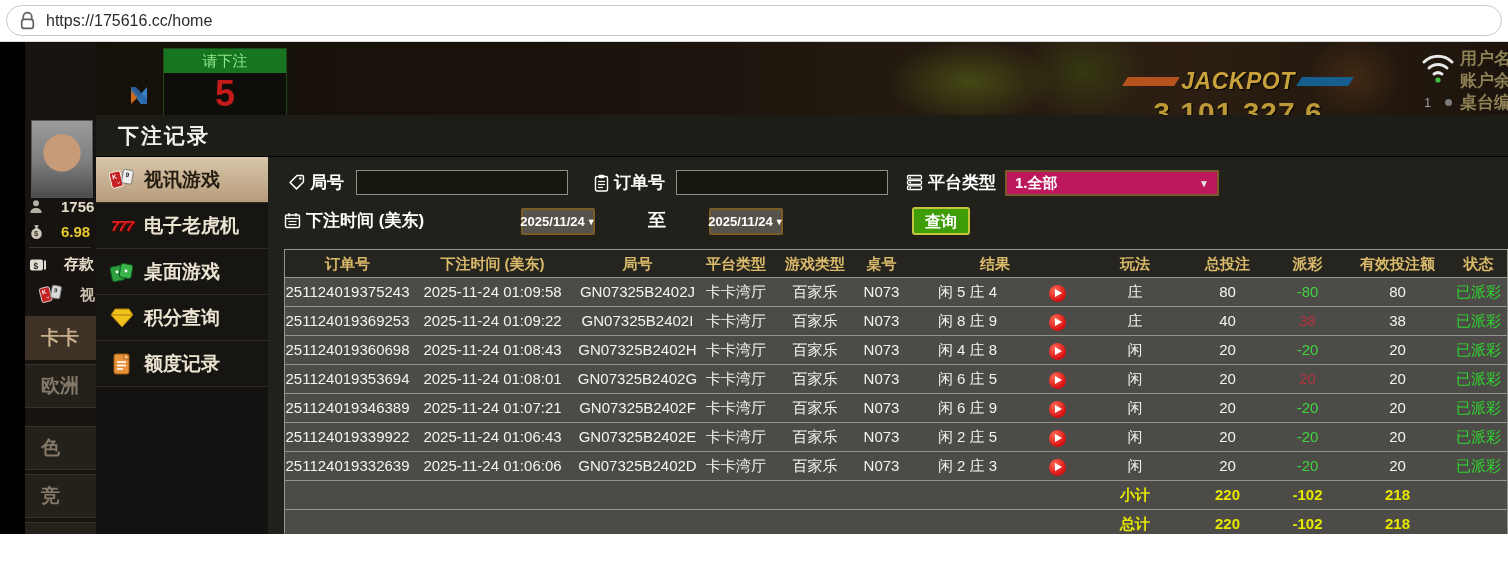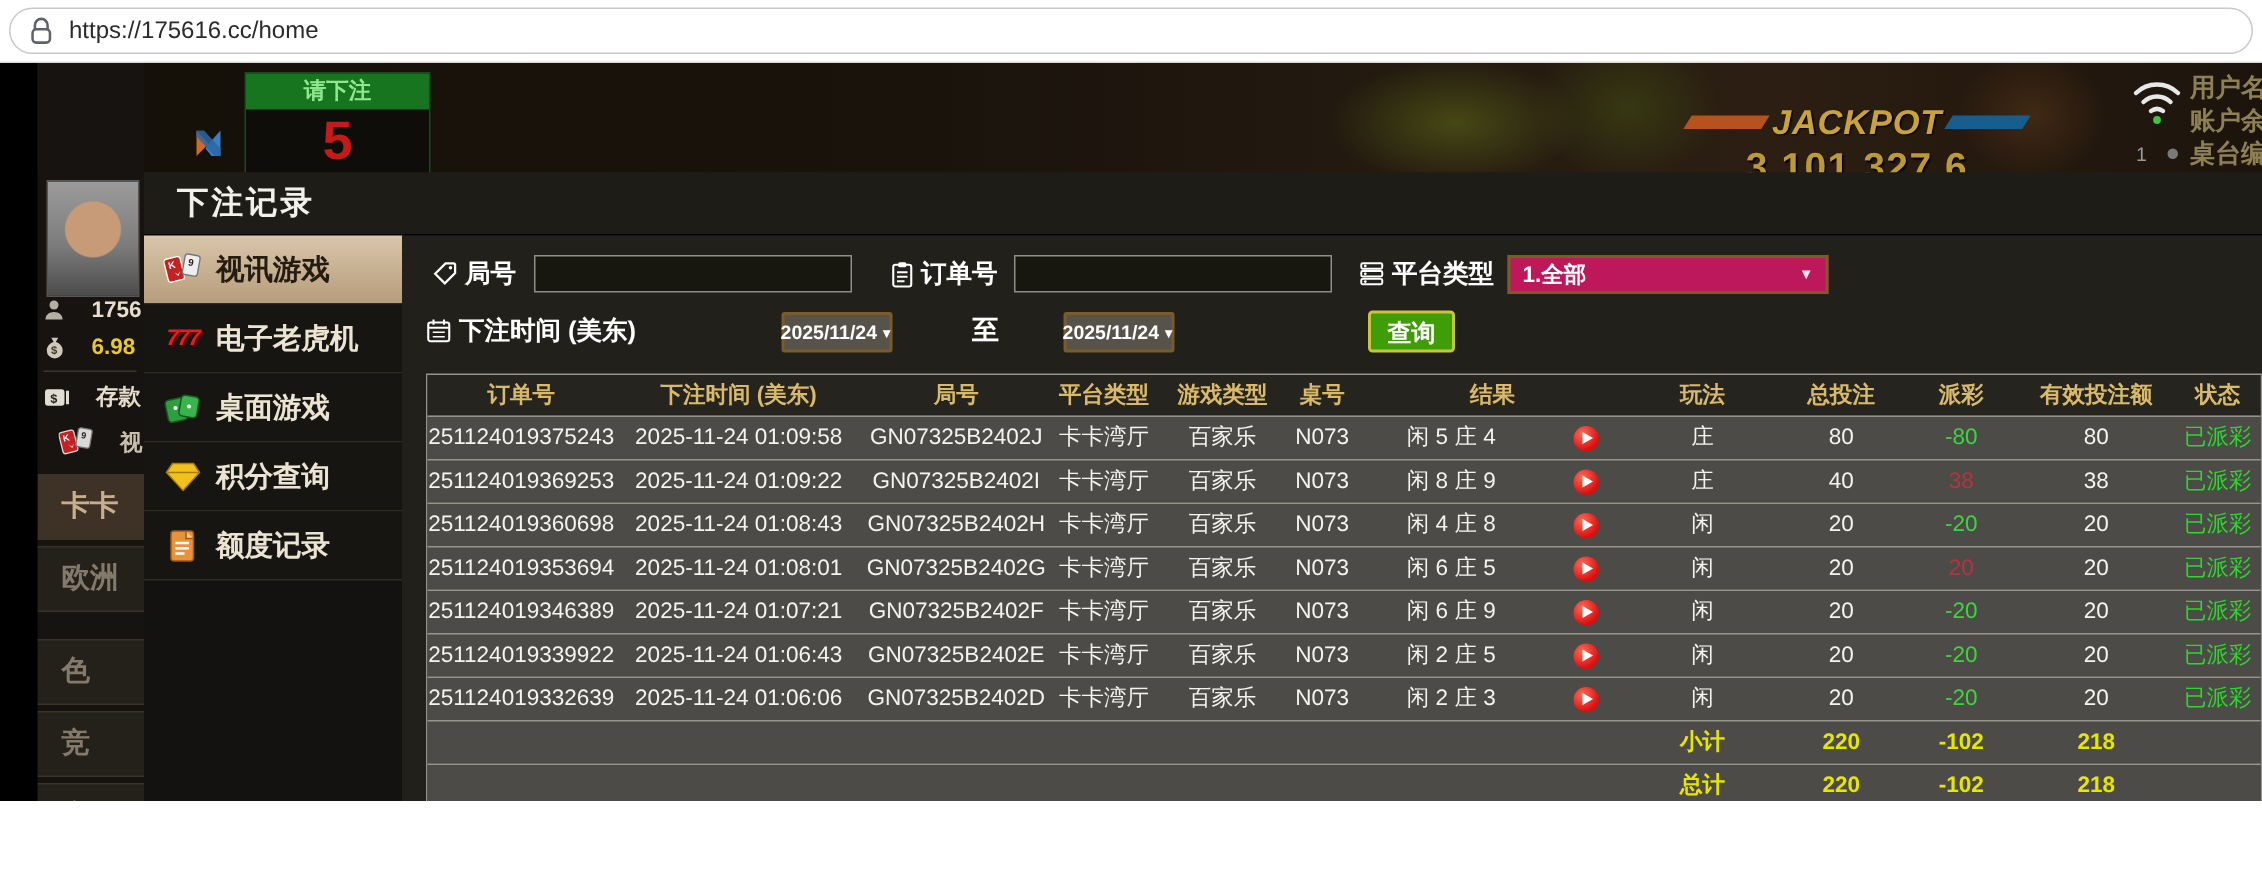--- a/index.html
+++ b/index.html
@@ -22,31 +22,31 @@
       radial-gradient(ellipse 120px 60px at 945px 40px, rgba(96,110,24,.55), rgba(0,0,0,0) 70%),
       radial-gradient(ellipse 90px 70px at 1060px 30px, rgba(70,90,18,.45), rgba(0,0,0,0) 70%),
       radial-gradient(ellipse 70px 60px at 1330px 35px, rgba(120,70,30,.35), rgba(0,0,0,0) 70%),
       linear-gradient(90deg,#141008 0%,#1a130c 40%,#241a10 62%,#2c1e12 78%,#1c140c 100%);
   }
   .brand-logo { position:absolute; left:128px; top:40px; display:flex; align-items:center; gap:7px; }
   .brand-text { color:#8f8b83; font-weight:bold; font-size:20px; letter-spacing:1.5px; }
   .bet-box { position:absolute; left:163px; top:6px; width:124px; height:70px;
     border:1px solid #1d4a1d; background:#0e0d09; }
   .bet-box .bb-head { height:24px; background:#17751f; color:#8fe88f; font-size:15px;
-    font-weight:bold; text-align:center; line-height:24px; }
+    font-weight:normal; text-align:center; line-height:24px; }
   .bet-box .bb-count { height:44px; color:#c41a1a; font-size:36px; font-weight:bold;
     text-align:center; line-height:42px; }
   .jackpot { position:absolute; left:1118px; top:26px; width:240px; text-align:center; }
   .jp-row { display:flex; align-items:center; justify-content:center; gap:4px; }
   .jp-wing { width:52px; height:9px; }
   .jp-wing.l { background:#b5521d; transform:skewX(-32deg); }
   .jp-wing.r { background:#155e8e; transform:skewX(-32deg); }
   .jp-text { color:#caa23c; font-style:italic; font-weight:900; font-size:23px; letter-spacing:.5px;
     text-shadow:1px 1px 1px #000; }
-  .jp-num { margin-top:1px; color:#bd9836; font-weight:900; font-size:26px; letter-spacing:1px;
+  .jp-num { margin-top:1px; color:#bd9836; font-weight:900; font-size:30px; letter-spacing:1px;
     text-shadow:1px 1px 1px #000; }
   .user-panel { position:absolute; left:1412px; top:4px; width:96px; }
   .wifi-wrap { position:absolute; left:8px; top:4px; }
   .info-col { position:absolute; left:48px; top:2px; width:60px; overflow:hidden; }
   .info-col div { color:#8d8054; font-size:17px; font-weight:bold; line-height:22px; white-space:nowrap; }
   .cam-col { position:absolute; left:12px; top:46px; color:#9a9a9a; font-size:13px; }
   .cam-row { display:flex; align-items:center; gap:14px; height:21px; }
   .cam-dot { width:7px; height:7px; border-radius:50%; background:#7a7a7a; }
 
   

